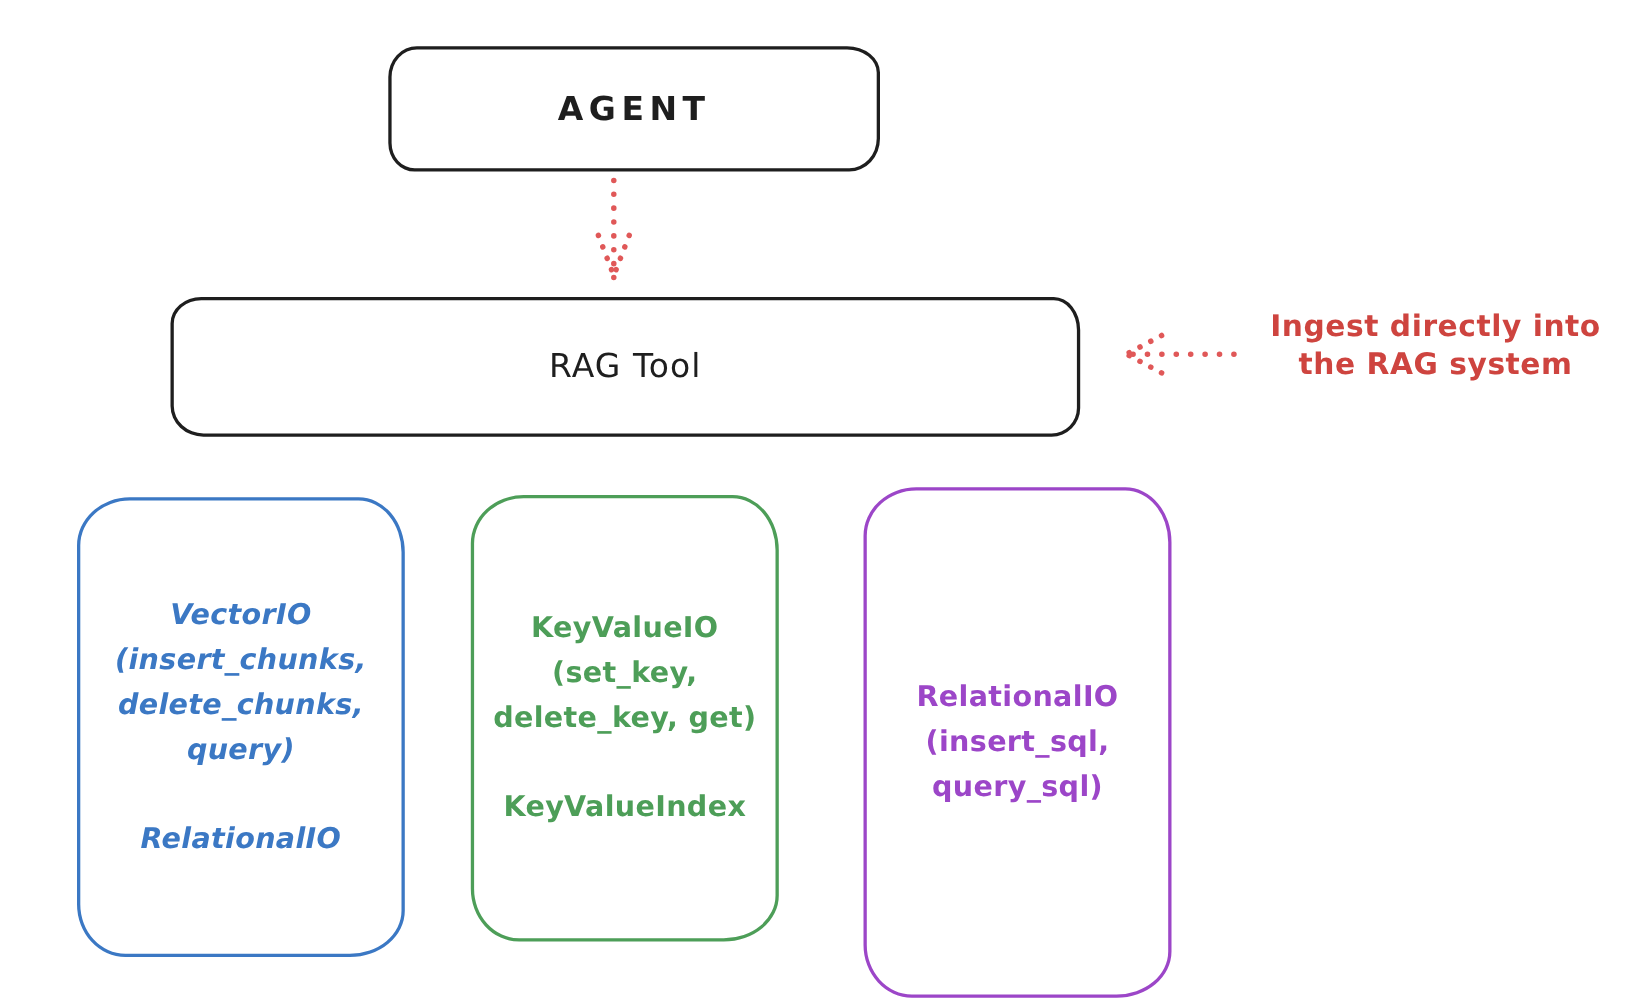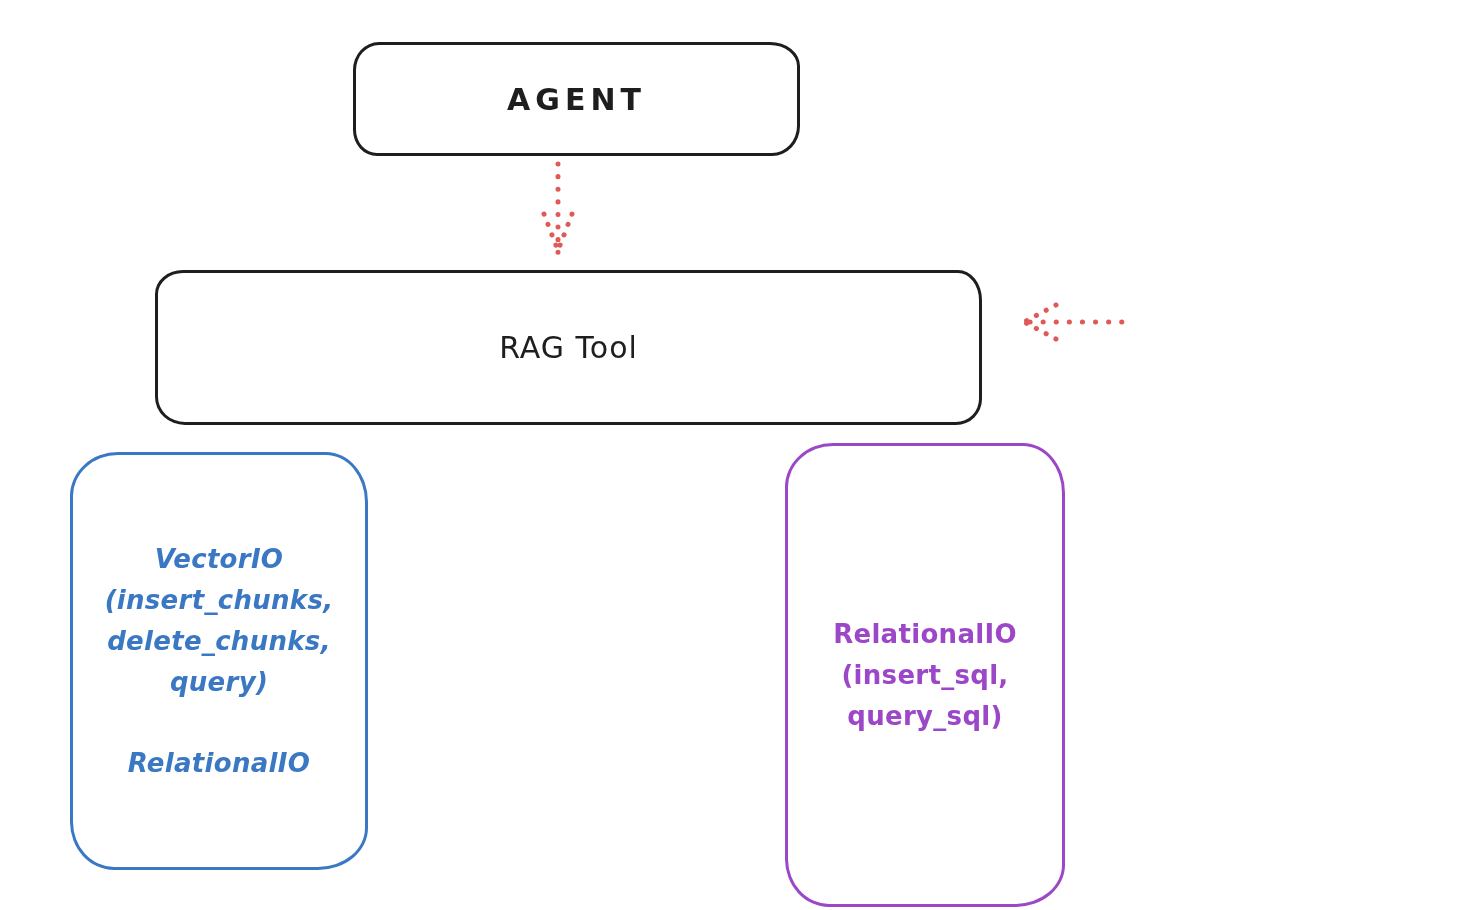--- a/index.html
+++ b/index.html
@@ -23,21 +23,21 @@
     text-align: center;
   }
   .node-agent {
     left: 353px; top: 42px; width: 447px; height: 114px;
     border-radius: 26px 30px 28px 24px / 28px 24px 30px 26px;
   }
   .node-agent .node-label {
     font-size: 30px; font-weight: bold; letter-spacing: 5px;
   }
   .node-rag {
-    left: 155px; top: 270px; width: 827px; height: 155px;
+    left: 155px; top: 270px; width: 827px; height: 127px;
     border-radius: 28px 24px 26px 30px / 24px 30px 26px 28px;
   }
   .node-rag .node-label {
     font-size: 30px; font-weight: normal; letter-spacing: 1px;
   }
   .arrow { position: absolute; }
   .arrow-down { left: 536px; top: 160px; }
   .arrow-left { left: 1018px; top: 296px; }
   .annotation {
     position: absolute;
@@ -97,29 +97,37 @@
   </div>
 
   <svg class="arrow arrow-left" width="122" height="52" viewBox="0 0 122 52">
     <g fill="none" stroke="#e05858" stroke-width="5" stroke-linecap="round">
       <path d="M12 26 L116 26" stroke-dasharray="0.1 13"></path>
       <path d="M38 9  L8 25" stroke-dasharray="0.1 11"></path>
       <path d="M38 43 L8 27" stroke-dasharray="0.1 11"></path>
     </g>
   </svg>
 
+  <div class="annotation">Ingest directly into
+the RAG system</div>
 
   <div class="card card-vector">
     <div class="card-title">VectorIO
 (insert_chunks,
 delete_chunks,
 query)</div>
     <div class="card-index">RelationalIO</div>
   </div>
 
+  <div class="card card-keyvalue">
+    <div class="card-title">KeyValueIO
+(set_key,
+delete_key, get)</div>
+    <div class="card-index">KeyValueIndex</div>
+  </div>
 
   <div class="card card-relational">
     <div class="card-title">RelationalIO
 (insert_sql,
 query_sql)</div>
   </div>
 
 </div>
 
 </body></html>

